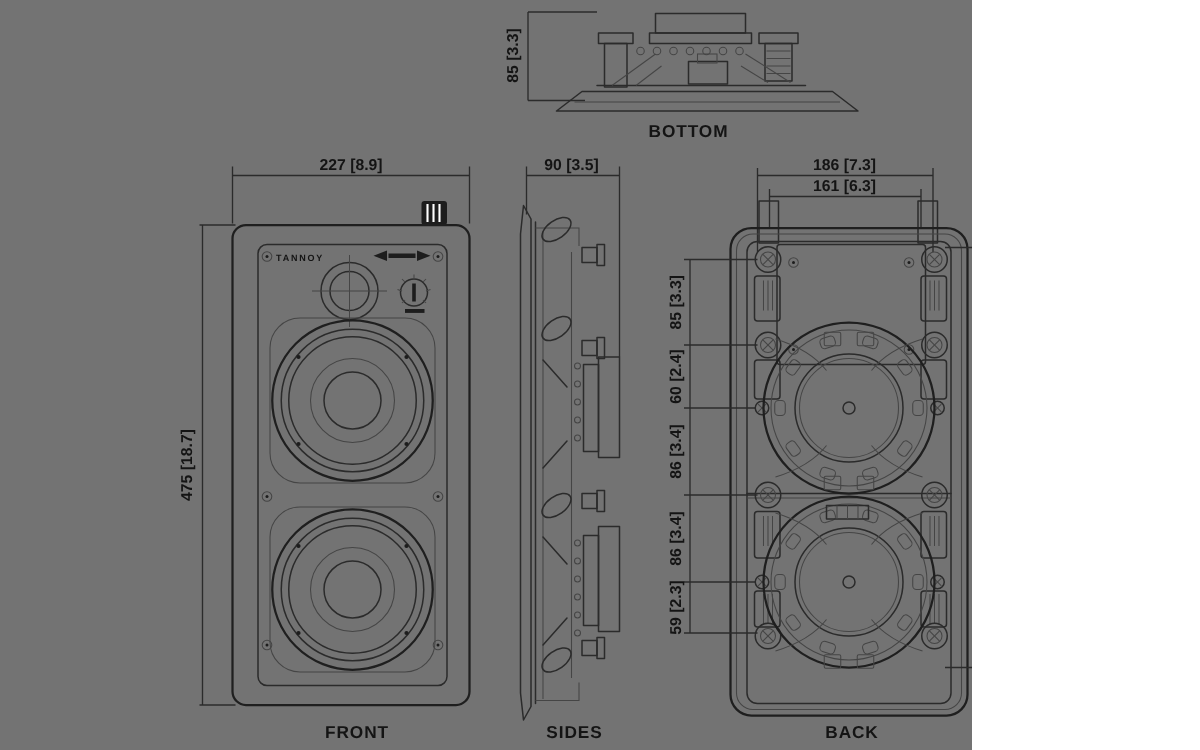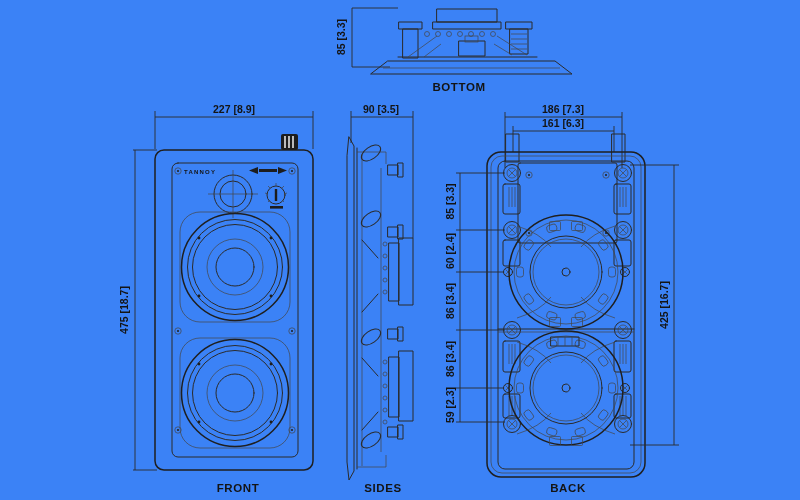--- a/index.html
+++ b/index.html
@@ -1,16 +1,16 @@
 <!DOCTYPE html>
 <html><head>
 <meta charset="utf-8">
 <style>
   html,body{margin:0;padding:0;background:#ffffff;}
-  #stage{position:relative;width:800px;height:500px;background:#3b82f6;overflow:hidden;
+  #stage{position:relative;width:648px;height:500px;background:#737373;overflow:hidden;
          font-family:"Liberation Sans",sans-serif;}
   svg{display:block;}
   .ln   {stroke:#2b2b2b;stroke-width:1;fill:none;stroke-linecap:round;stroke-linejoin:round;}
   .lnh  {stroke:#1f1f1f;stroke-width:1.5;fill:none;stroke-linejoin:round;}
   .lnt  {stroke:#454545;stroke-width:0.7;fill:none;}
   .dim  {stroke:#2b2b2b;stroke-width:0.9;fill:none;}
   .txt  {font:bold 10.5px "Liberation Sans",sans-serif;fill:#141414;}
   .lbl  {font:bold 11.5px "Liberation Sans",sans-serif;fill:#141414;letter-spacing:0.6px;}
   .brand{font:bold 6px "Liberation Sans",sans-serif;fill:#141414;letter-spacing:1.2px;}
   .dark {fill:#1d1d1d;stroke:none;}

